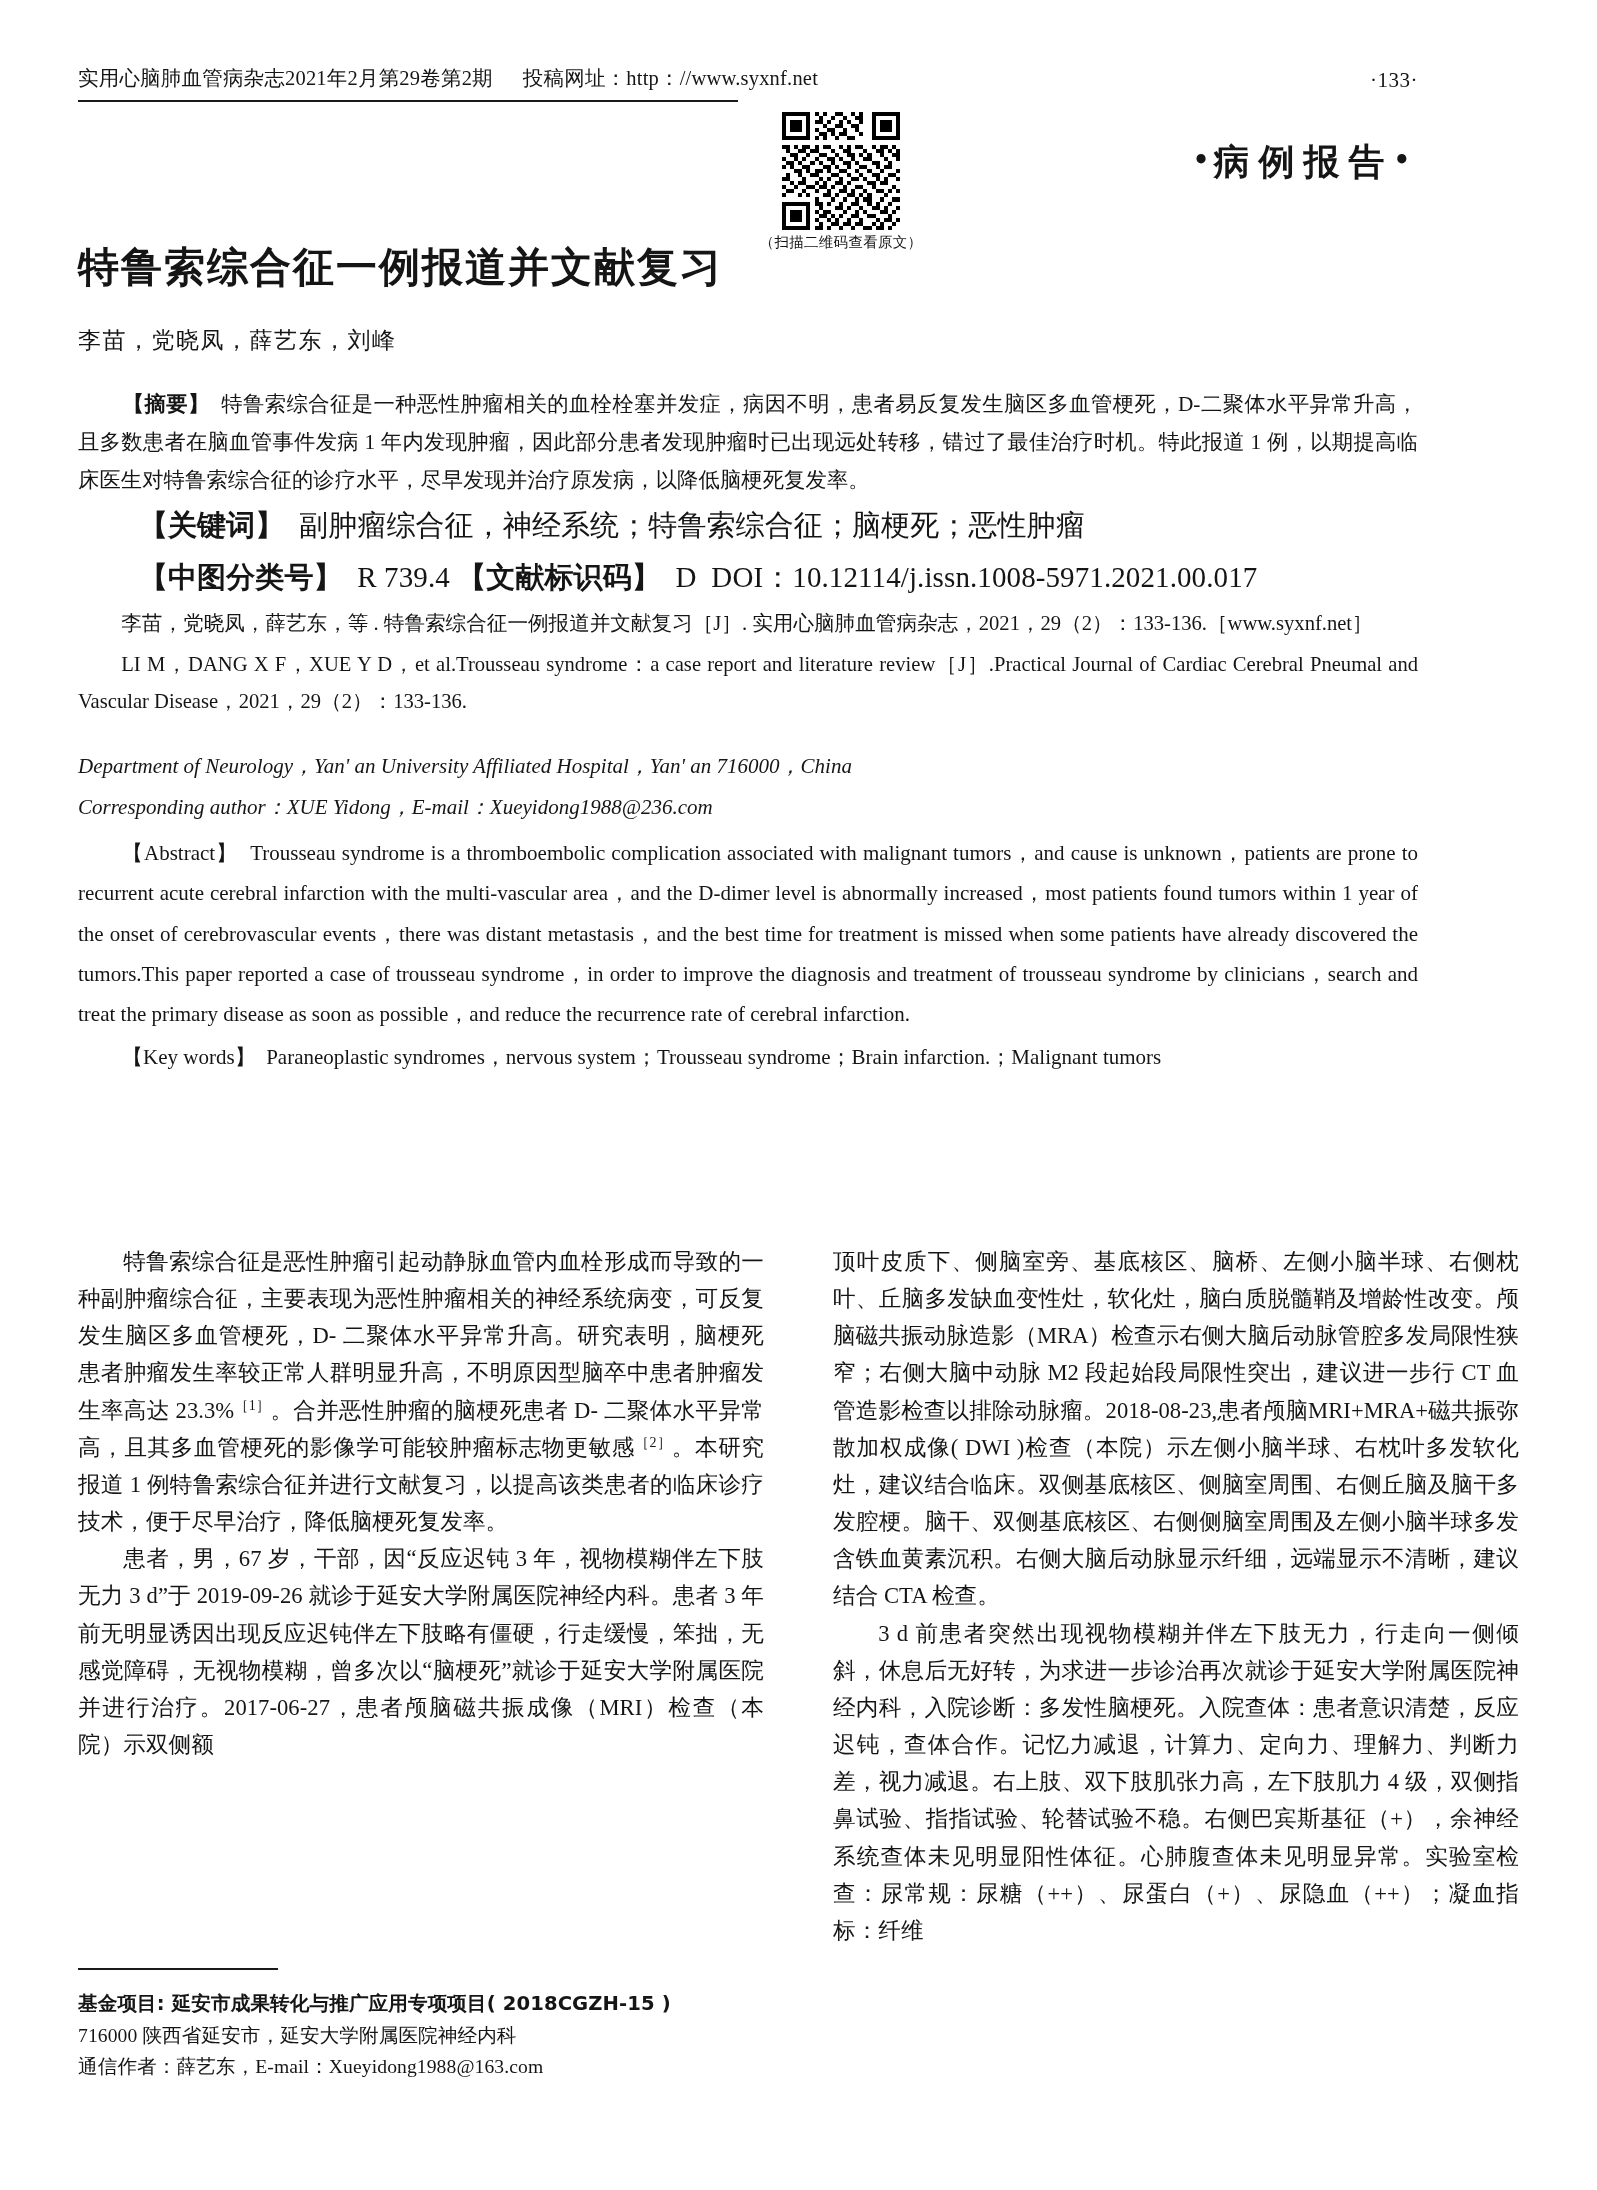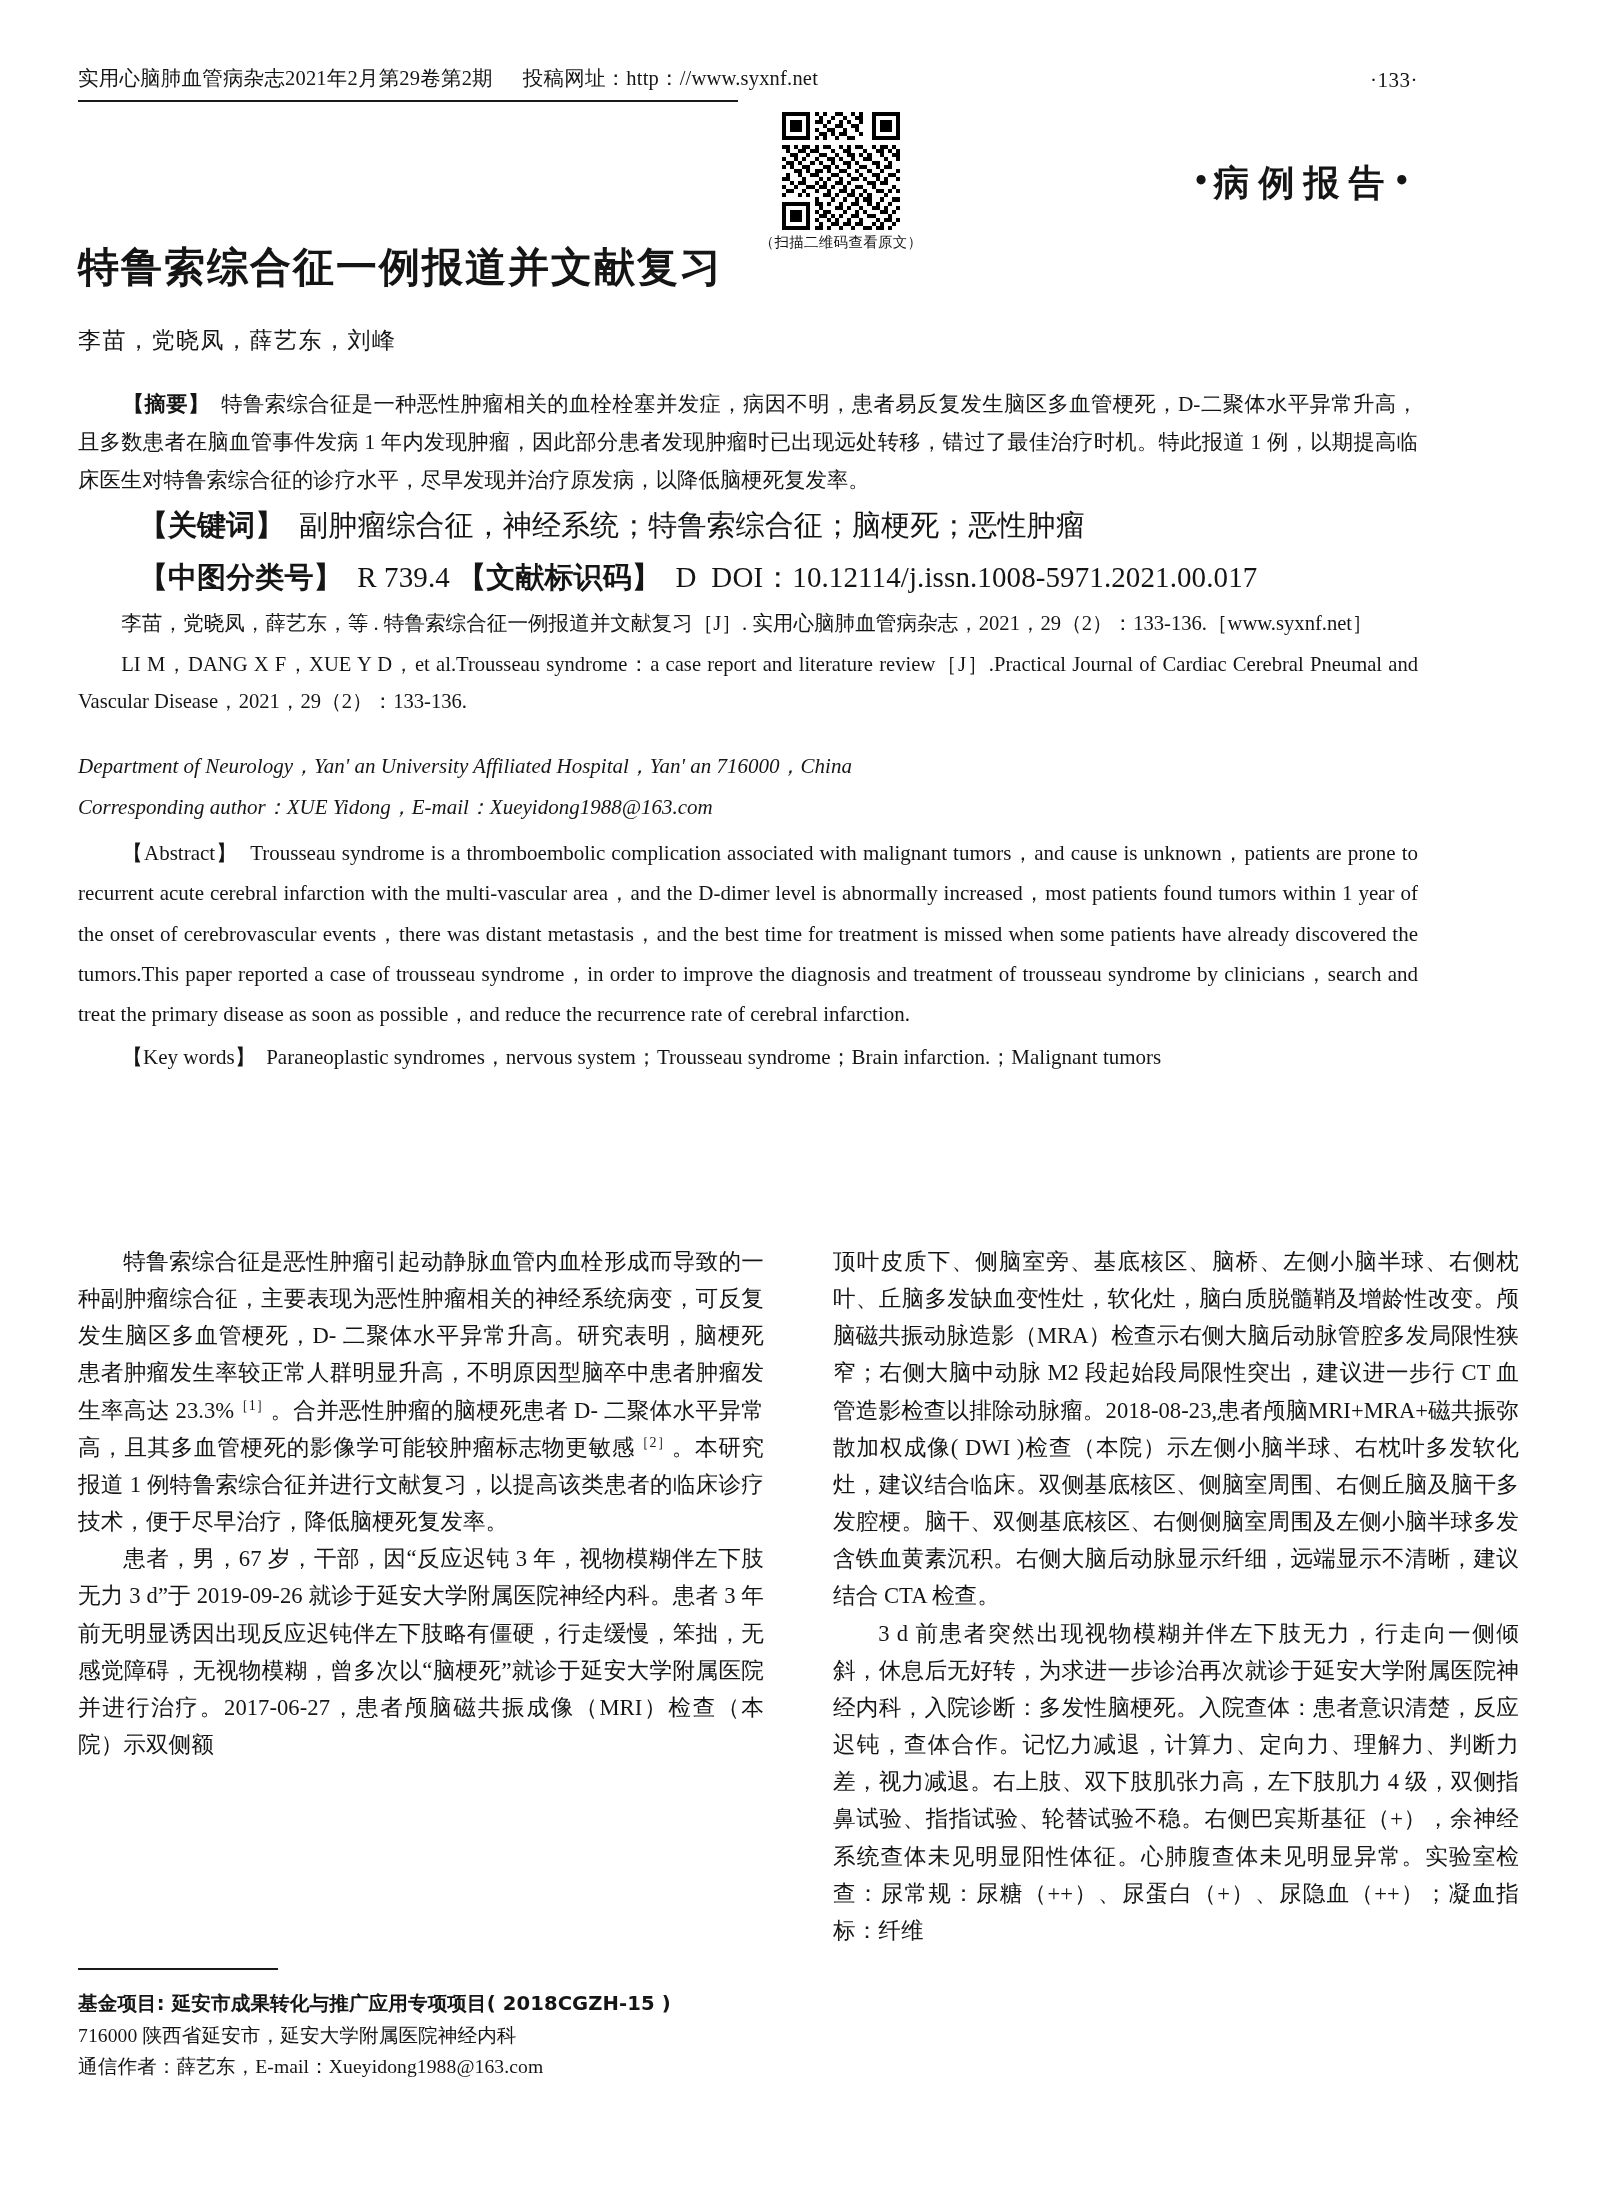--- a/index.html
+++ b/index.html
@@ -83,21 +83,20 @@
   }
   .coltype {
     position: absolute;
     right: 4px;
     top: 24px;
     font-size: 36px;
     font-weight: bold;
     letter-spacing: 9px;
     font-family: "DejaVu Sans", "Liberation Sans", sans-serif;
     white-space: nowrap;
-    margin-top: 21px;
   }
   .coltype .dot { font-size: 26px; vertical-align: 5px; letter-spacing: 4px;}
 
   
   .art-title {
     font-size: 41px;
     font-weight: bold;
     font-family: "DejaVu Sans", "Liberation Sans", sans-serif;
     letter-spacing: 2px;
     margin-top: 8px;
@@ -476,21 +475,21 @@
   <div class="cn-cite">
     <span style="margin-left:2.1em">李苗，党晓凤，薛艺东，等 . 特鲁索综合征一例报道并文献复习［J］. 实用心脑肺血管病杂志，2021，29（2）：133-136.［www.syxnf.net］</span>
   </div>
 
   <div class="en-cite">
     <span style="margin-left:2.1em">LI M，DANG X F，XUE Y D，et al.Trousseau syndrome：a case report and literature review［J］.Practical Journal of Cardiac Cerebral Pneumal and Vascular Disease，2021，29（2）：133-136.</span>
   </div>
 
   <div class="en-head">
     <div class="i">Department of Neurology，Yan' an University Affiliated Hospital，Yan' an 716000，China</div>
-    <div class="i">Corresponding author：XUE Yidong，E-mail：Xueyidong1988@163.com</div>
+    <div class="i">Corresponding author：XUE Yidong，E-mail：Xueyidong1988@236.com</div>
   </div>
 
   <div class="en-abs">
     <span class="b" style="margin-left:2.1em">【Abstract】</span>&nbsp;&nbsp;<span>Trousseau syndrome is a thromboembolic complication associated with malignant tumors，and cause is unknown，patients are prone to recurrent acute cerebral infarction with the multi-vascular area，and the D-dimer level is abnormally increased，most patients found tumors within 1 year of the onset of cerebrovascular events，there was distant metastasis，and the best time for treatment is missed when some patients have already discovered the tumors.This paper reported a case of trousseau syndrome，in order to improve the diagnosis and treatment of trousseau syndrome by clinicians，search and treat the primary disease as soon as possible，and reduce the recurrence rate of cerebral infarction.</span>
     <div class="kw indent2">
       <span class="b">【Key words】</span>&nbsp;&nbsp;<span>Paraneoplastic syndromes，nervous system；Trousseau syndrome；Brain infarction.；Malignant tumors</span>
     </div>
   </div>
 
   <div class="body-cols">

